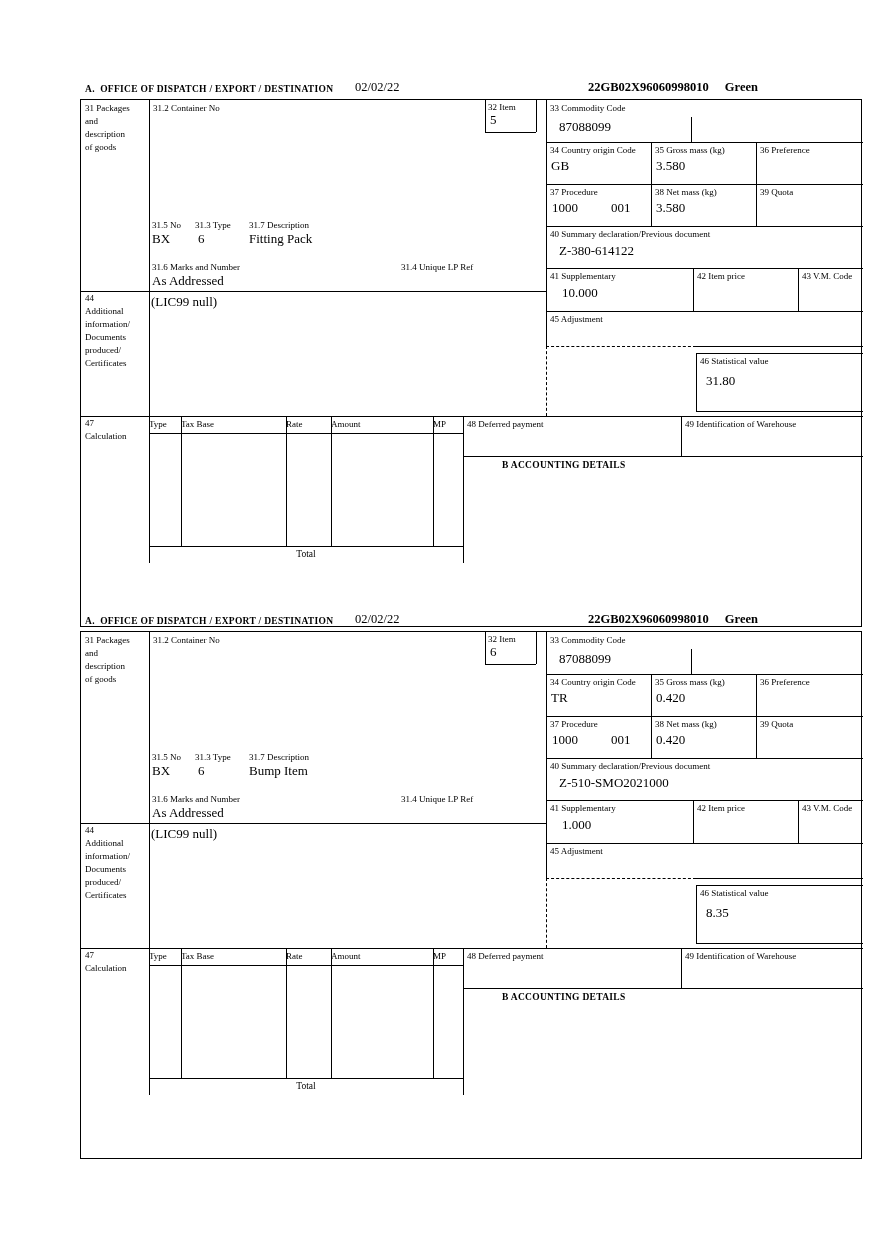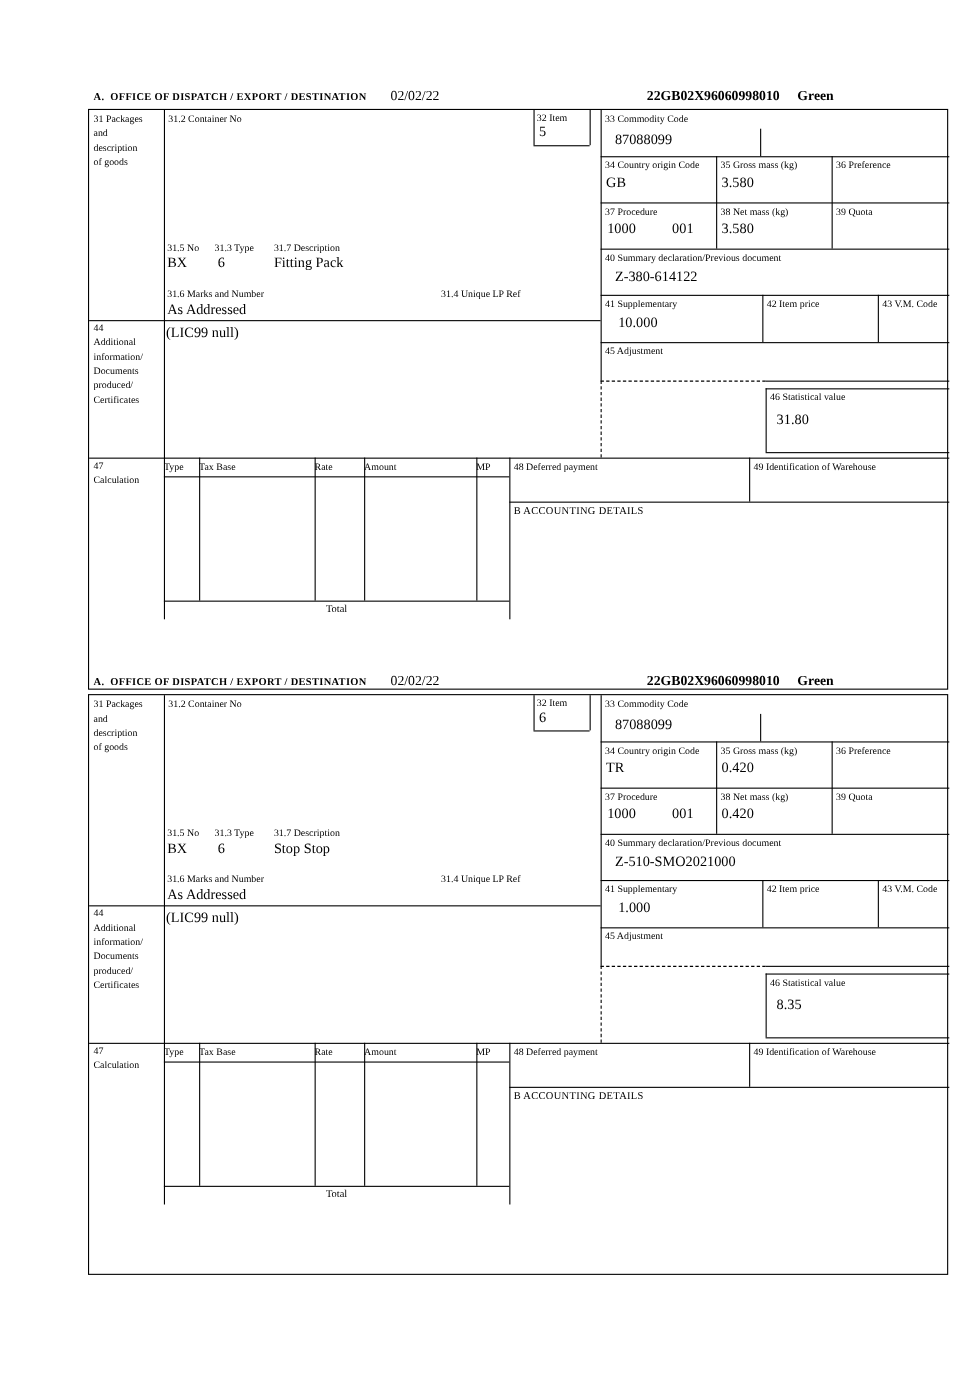--- a/index.html
+++ b/index.html
@@ -12,21 +12,21 @@
   .shdr-a { position:absolute; left:5px; top:4px; font-size:9.5px; font-weight:bold; white-space:pre; letter-spacing:.3px;text-align:right; }
   .shdr-date { position:absolute; left:275px; top:0; font-size:12.5px; }
   .shdr-ref { position:absolute; left:508px; top:0; font-size:12.5px; white-space:nowrap;font-weight:bold; }
   .shdr-status { margin-left:16px; }
   .box { position:absolute; top:19px; left:0; width:782px; height:528px; border:1px solid #000; }
   .vl { position:absolute; width:0; border-left:1px solid #000; }
   .hl { position:absolute; height:0; border-top:1px solid #000; }
   .vd { border-left:1px dashed #000; }
   .hd { border-top:1px dashed #000; }
   .lbl { position:absolute; font-size:9px; line-height:11px; white-space:nowrap; }
-  .lblb { position:absolute; font-size:9.5px; font-weight:normal; letter-spacing:.3px; white-space:nowrap; }
+  .lblb { position:absolute; font-size:9.5px; font-weight:bold; letter-spacing:.3px; white-space:nowrap;margin-left:35px; }
   .val { position:absolute; font-size:13px; line-height:15px; white-space:nowrap; }
   .cth { }
   .total { text-align:center; font-size:9.5px; }
 </style>
 </head>
 <body>
 
 <div class="sec" style="top:80px">
   <span class="shdr-a">A.  OFFICE OF DISPATCH / EXPORT / DESTINATION</span>
   <span class="shdr-date">02/02/22</span>
@@ -209,21 +209,21 @@
     <div class="lbl" style="left:679px;top:87px">39 Quota</div>
 
     <div class="lbl" style="left:469px;top:129px">40 Summary declaration/Previous document</div>
     <div class="val" style="left:478px;top:143px">Z-510-SMO2021000</div>
 
     <div class="lbl" style="left:71px;top:120px">31.5 No</div>
     <div class="lbl" style="left:114px;top:120px">31.3 Type</div>
     <div class="lbl" style="left:168px;top:120px">31.7 Description</div>
     <div class="val" style="left:71px;top:131px">BX</div>
     <div class="val" style="left:117px;top:131px">6</div>
-    <div class="val" style="left:168px;top:131px">Stop Stop</div>
+    <div class="val" style="left:168px;top:131px">Bump Item</div>
 
     <div class="lbl" style="left:71px;top:162px">31.6 Marks and Number</div>
     <div class="lbl" style="left:320px;top:162px">31.4 Unique LP Ref</div>
     <div class="val" style="left:71px;top:173px">As Addressed</div>
 
     <div class="lbl" style="left:469px;top:171px">41 Supplementary</div>
     <div class="val" style="left:481px;top:185px">1.000</div>
     <div class="lbl" style="left:616px;top:171px">42 Item price</div>
     <div class="lbl" style="left:721px;top:171px">43 V.M. Code</div>
 

